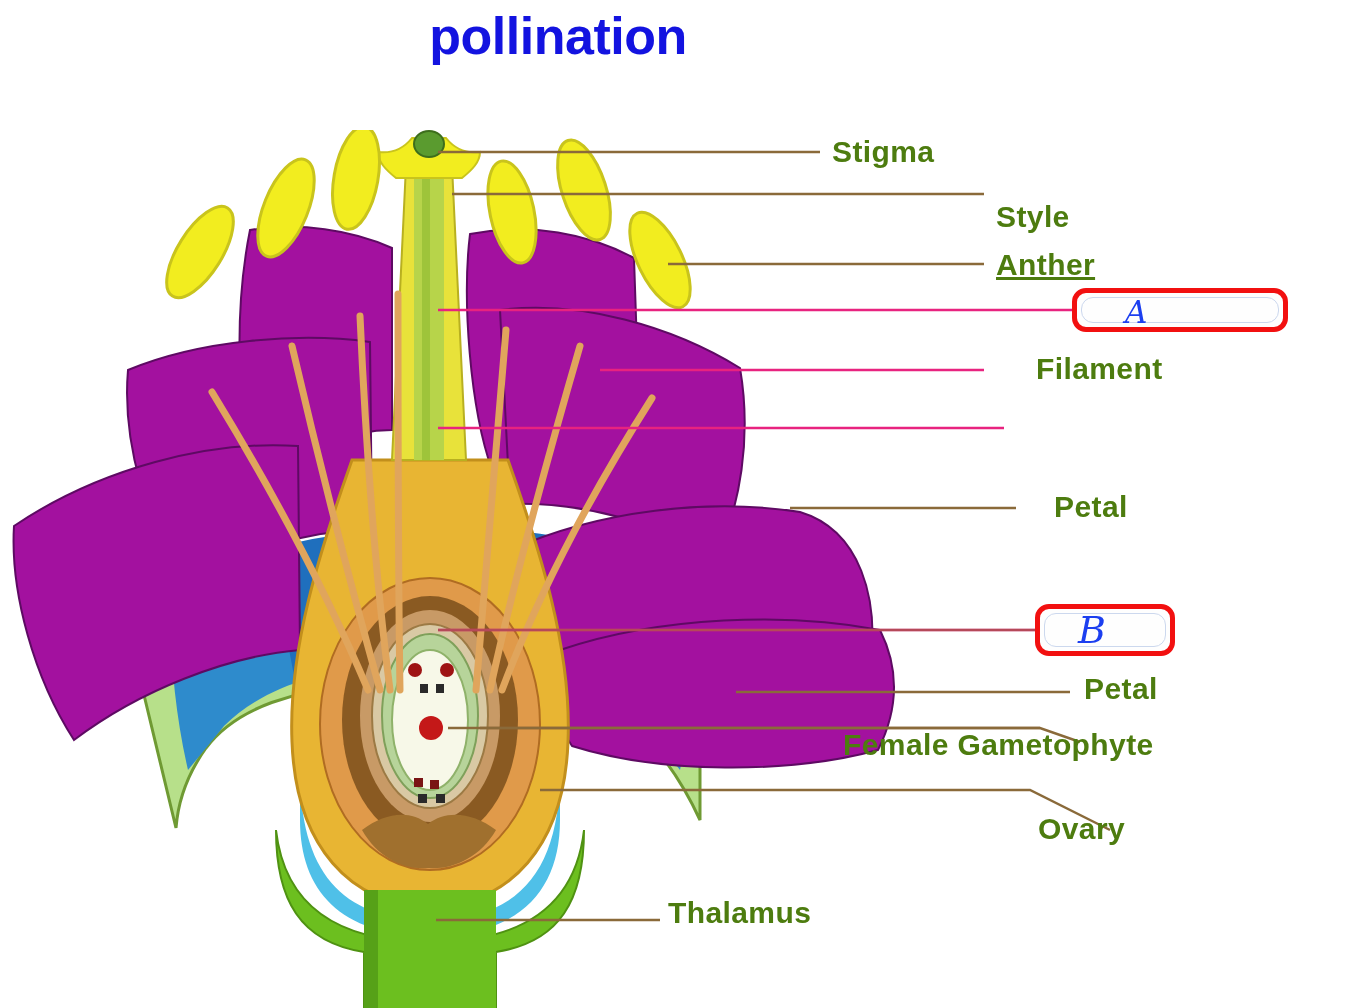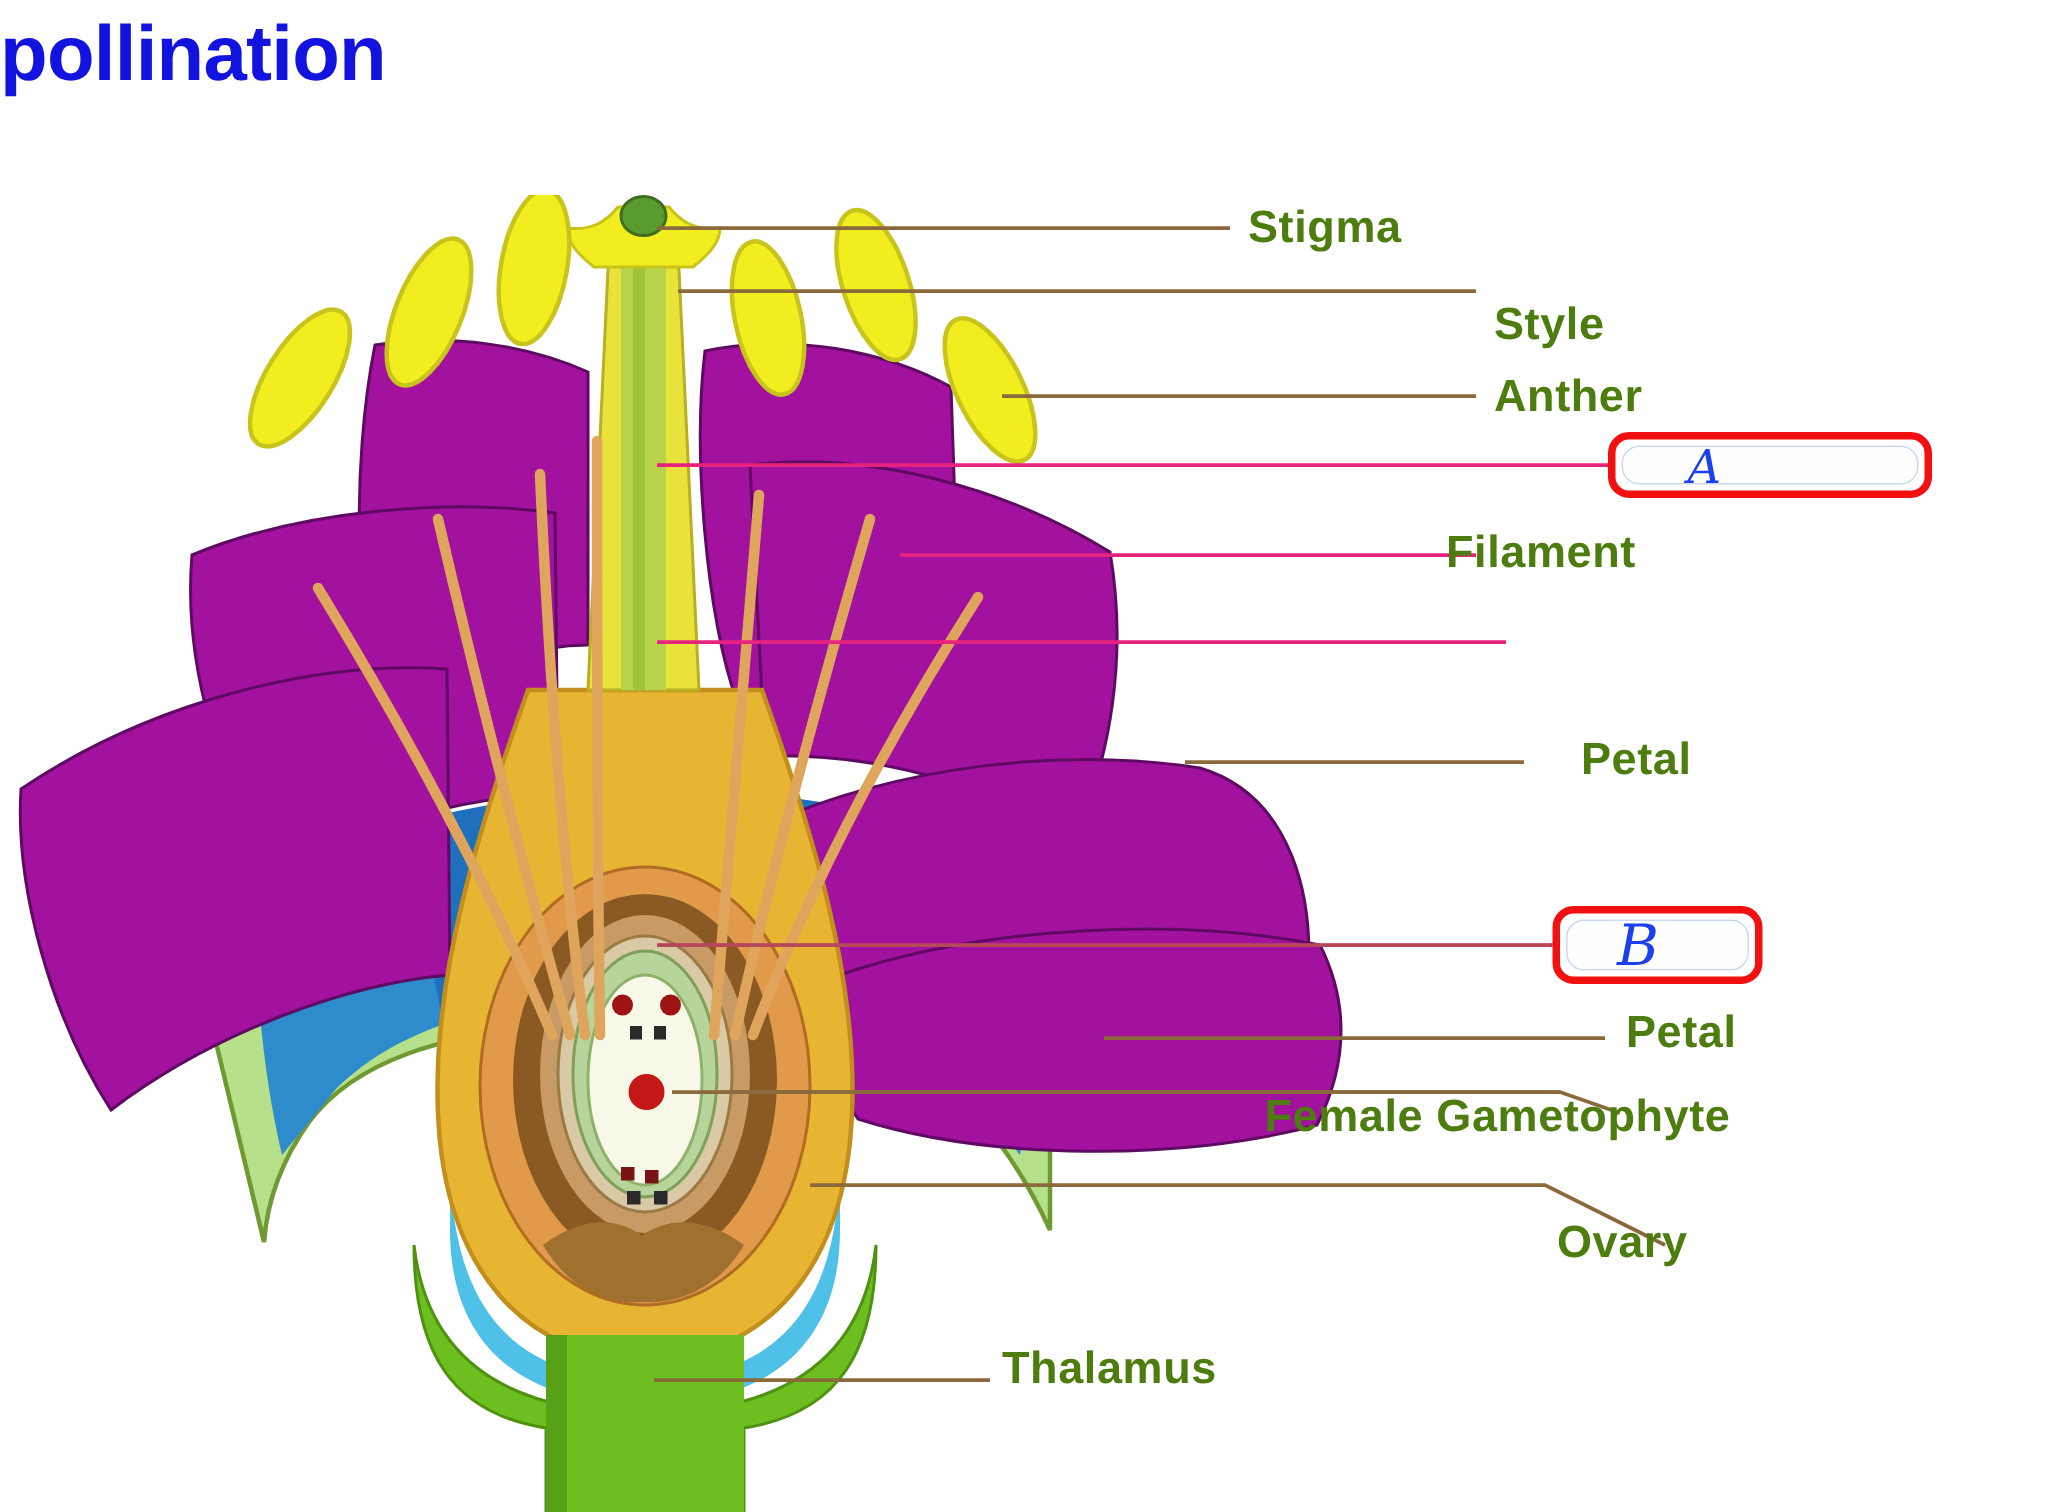--- a/index.html
+++ b/index.html
@@ -15,21 +15,21 @@
     width: 1366px;
     height: 1008px;
     background: #ffffff;
     overflow: hidden;
   }
   #title {
     position: absolute;
     left: 0;
     top: 8px;
     width: 1116px;
-    text-align: left;
+    text-align: center;
     font-size: 52px;
     font-weight: bold;
     color: #1313e0;
     letter-spacing: -0.5px;
     line-height: 1.1;
   }
   #diagram {
     position: absolute;
     left: 0;
     top: 130px;
@@ -221,23 +221,23 @@
       <g stroke="#8a6a3a" stroke-width="2.5" fill="none">
         <path d="M438 500 L 1035 500" opacity="0.55"></path>
       </g>
     </svg>
   </div>
 
   <div class="label" style="left:832px; top:135px;">Stigma</div>
 
   <div class="label" style="left:996px; top:200px;">Style</div>
 
-  <div class="label" style="left:996px; top:248px;">Anther</div>
-
-  <div class="label" style="left:964px; top:352px;">Filament</div>
+  <div class="label" style="left:996px; top:248px;text-decoration:underline;">Anther</div>
+
+  <div class="label" style="left:1036px; top:352px;">Filament</div>
 
 
   <div class="label" style="left:1054px; top:490px;">Petal</div>
 
   <div class="label" style="left:1084px; top:672px;">Petal</div>
 
   <div class="label" style="left:843px; top:728px;">Female Gametophyte</div>
 
   <div class="label" style="left:1038px; top:812px;">Ovary</div>
 

